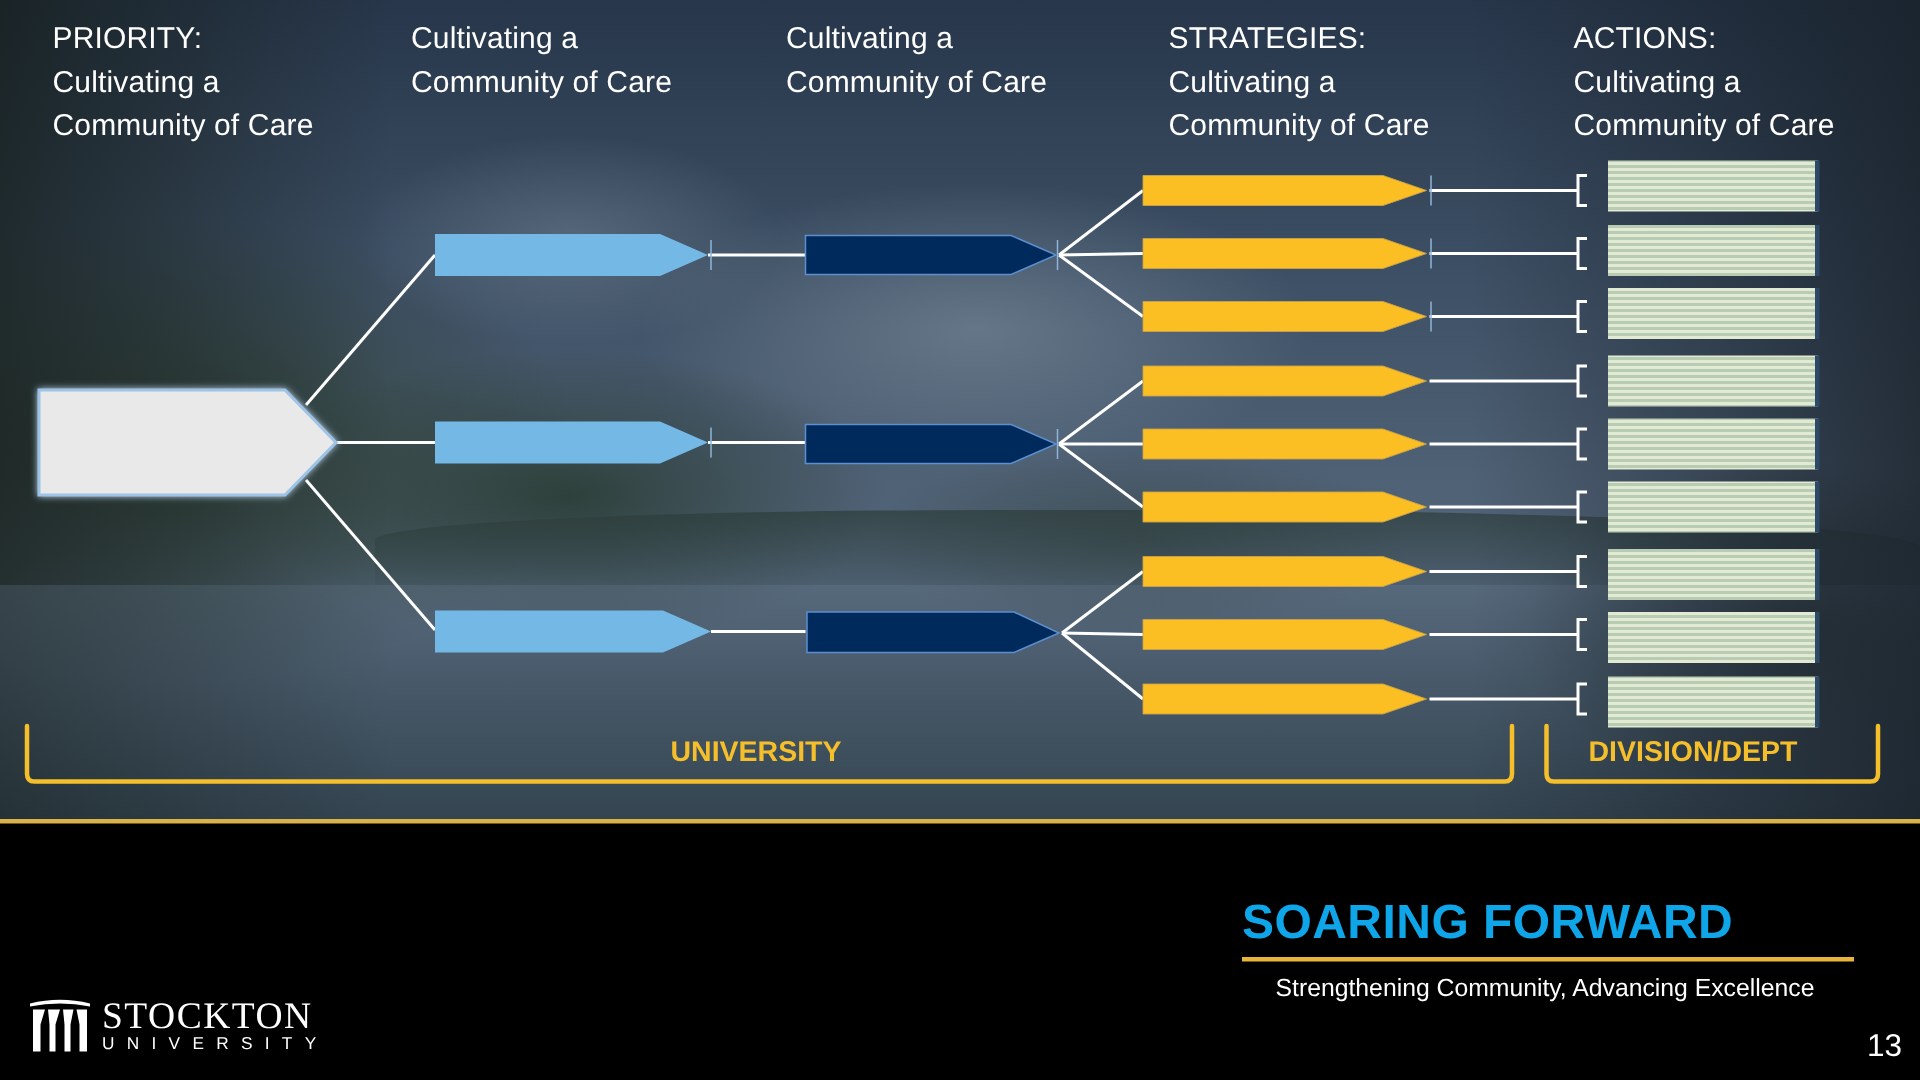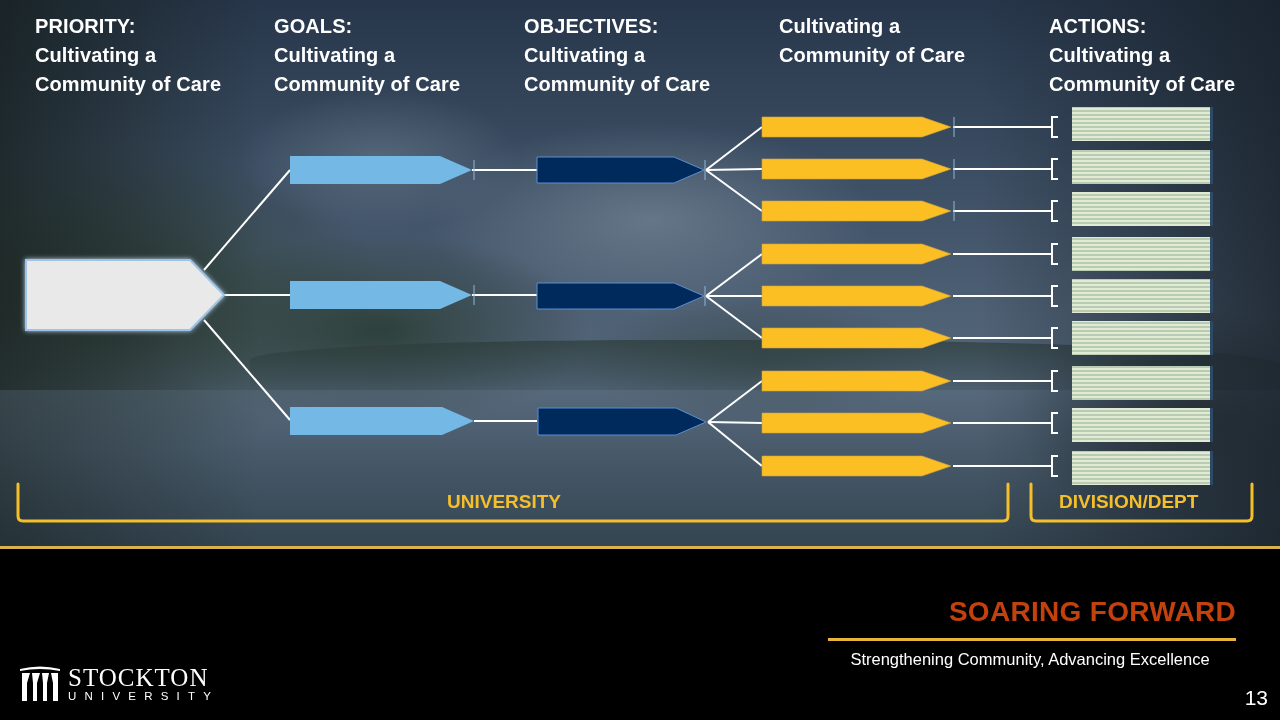--- a/index.html
+++ b/index.html
@@ -14,28 +14,28 @@
       radial-gradient(ellipse 320px 140px at 650px 220px, rgba(130,146,162,0.55), rgba(130,146,162,0) 70%),
       radial-gradient(ellipse 200px 100px at 380px 160px, rgba(120,136,152,0.45), rgba(120,136,152,0) 70%),
       linear-gradient(180deg, #27364a 0%, #3b4d62 30%, #4f6175 58%, #54677b 72%, #405364 100%);
   }
   .bg .dark-left { position:absolute; left:0; top:0; width:260px; height:548px; background:linear-gradient(90deg, rgba(20,28,24,0.7), rgba(20,28,24,0)); }
   .bg .dark-right { position:absolute; right:0; top:0; width:300px; height:548px; background:linear-gradient(270deg, rgba(22,30,38,0.75), rgba(22,30,38,0)); }
   .bg .treeline { position:absolute; left:250px; top:340px; width:1030px; height:50px; background:linear-gradient(180deg, rgba(44,60,58,0.7), rgba(60,78,86,0.3)); border-radius:40% 50% 0 0; }
   .bg .water { position:absolute; left:0; top:390px; width:1280px; height:158px; background:linear-gradient(180deg, rgba(90,108,124,0.35), rgba(40,54,62,0.5)); }
   .gold-rule { position:absolute; left:0; top:546px; width:1280px; height:3px; background:#d9b24a; }
 
-  .col-heading { position:absolute; top:12px; color:#fff; font-weight:bold; font-size:20px; line-height:29px; white-space:nowrap; letter-spacing:0.1px; }
+  .col-heading { position:absolute; top:12px; color:#fff; font-weight:normal; font-size:20px; line-height:29px; white-space:nowrap; letter-spacing:0.1px; }
   .col-heading div { display:block; }
 
   svg.diagram { position:absolute; left:0; top:0; width:1280px; height:548px; }
 
   .bracket-label { position:absolute; color:#f5be2b; font-weight:bold; font-size:19px; }
 
-  .footer-title { position:absolute; left:828px; top:596px; width:408px; text-align:right; color:#c2410c; font-weight:bold; font-size:28px; letter-spacing:0.3px; }
+  .footer-title { position:absolute; left:828px; top:596px; width:408px; text-align:left; color:#0ea5e9; font-weight:bold; font-size:32px; letter-spacing:0.3px; }
   .footer-rule { position:absolute; left:828px; top:638px; width:408px; height:3px; background:#e8b43a; }
   .footer-sub { position:absolute; left:800px; top:650px; width:460px; text-align:center; color:#fff; font-weight:normal; font-size:16.5px; }
   .page-num { position:absolute; right:12px; top:686px; color:#fff; font-size:21px; }
 
   .logo { position:absolute; left:18px; top:665px; display:flex; align-items:center; }
   .logo-mark { width:44px; height:38px; }
   .logo-text { margin-left:6px; color:#fff; font-family:"Liberation Serif", serif; }
   .logo-text .l1 { font-size:25px; line-height:24px; letter-spacing:1px; }
   .logo-text .l2 { font-family:"Liberation Sans", sans-serif; font-size:11.5px; letter-spacing:8.2px; line-height:13px; }
 </style>
@@ -49,30 +49,29 @@
   <div class="dark-right"></div>
 </div>
 <div class="gold-rule"></div>
 
 <div class="col-heading" style="left:35px;">
   <div>PRIORITY:</div>
   <div>Cultivating a</div>
   <div>Community of Care</div>
 </div>
 <div class="col-heading" style="left:274px;">
-  <div>GOALS:</div>
   <div>Cultivating a</div>
   <div>Community of Care</div>
 </div>
 <div class="col-heading" style="left:524px;">
-  <div>OBJECTIVES:</div>
   <div>Cultivating a</div>
   <div>Community of Care</div>
 </div>
 <div class="col-heading" style="left:779px;">
+  <div>STRATEGIES:</div>
   <div>Cultivating a</div>
   <div>Community of Care</div>
 </div>
 <div class="col-heading" style="left:1049px;">
   <div>ACTIONS:</div>
   <div>Cultivating a</div>
   <div>Community of Care</div>
 </div>
 
 <svg class="diagram" viewBox="0 0 1280 548">

